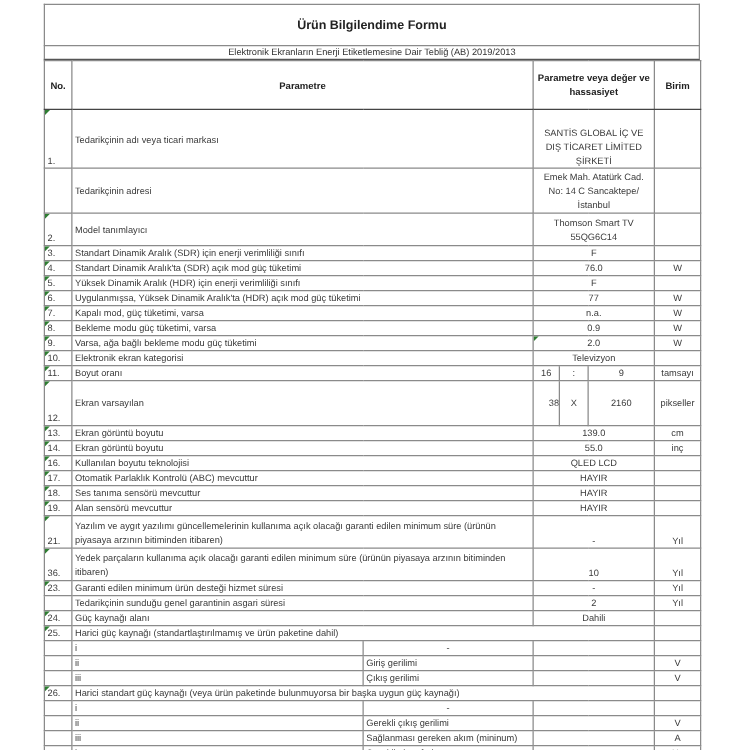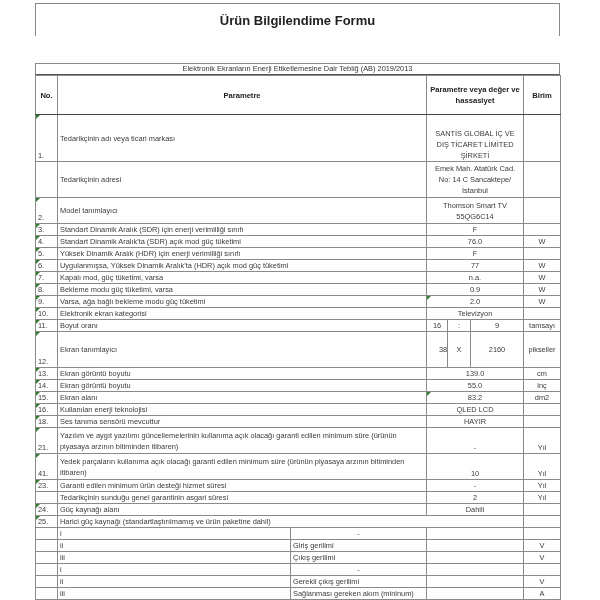--- a/index.html
+++ b/index.html
@@ -1,23 +1,23 @@
 <!DOCTYPE html>
 <html><head>
 <meta charset="utf-8">
 <style>
   html, body { margin:0; padding:0; background:#ffffff; }
   body { width:600px; height:600px; overflow:hidden; position:relative;
          font-family:"Liberation Sans", sans-serif; color:#3a3a3a; }
   .sheet { position:absolute; left:35px; top:3px; width:525px; }
   .title-box { height:32px; border:1px solid #8a8a8a; border-bottom:none;
                display:flex; align-items:center; justify-content:center;
-               font-weight:bold; font-size:13px; color:#222; }
+               font-weight:bold; font-size:10px; color:#222; }
   .subtitle { height:10px; border:1px solid #8a8a8a; border-bottom:1px solid #555;
-              font-size:7.4px; text-align:center; line-height:10px; color:#333;margin-top:27px; }
+              font-size:7.4px; text-align:center; line-height:10px; color:#333; }
   table { border-collapse:collapse; width:525px; table-layout:fixed; }
   td, th { border:1px solid #8a8a8a; padding:0 2px; font-size:7.4px; line-height:11px;
            overflow:hidden; white-space:nowrap; color:#3a3a3a; }
   th { font-weight:bold; color:#222; font-size:7.6px; line-height:11px; }
   thead th { border-bottom:1.5px solid #444; height:38px; }
   td.no { vertical-align:bottom; padding-left:2px; position:relative; }
   td.no::before { content:""; position:absolute; left:0; top:0; width:0; height:0;
                   border-top:4px solid #2e7d32; border-right:4px solid transparent; }
   td.no.plain::before { display:none; }
   td.c { text-align:center; }
@@ -123,64 +123,70 @@
       <tr class="r12">
         <td class="no">11.</td>
         <td colspan="2">Boyut oranı</td>
         <td class="c">16</td>
         <td class="c">:</td>
         <td class="c">9</td>
         <td class="c">tamsayı</td>
       </tr>
       <tr class="r12">
         <td class="no">12.</td>
-        <td colspan="2">Ekran tanımlayıcı</td>
+        <td colspan="2">Ekran varsayılan</td>
         <td class="c" style="padding:12px;">3840</td>
         <td class="c">X</td>
         <td class="c">2160</td>
         <td class="c" style="padding:0;margin-left:48px;">pikseller</td>
       </tr>
       <tr class="r12">
         <td class="no">13.</td>
         <td colspan="2">Ekran görüntü boyutu</td>
         <td colspan="3" class="c">139.0</td>
         <td class="c">cm</td>
       </tr>
       <tr class="r12">
         <td class="no">14.</td>
         <td colspan="2">Ekran görüntü boyutu</td>
         <td colspan="3" class="c">55.0</td>
         <td class="c">inç</td>
       </tr>
       <tr class="r12">
-        <td class="no">15.</td>
-        <td colspan="2">Ekran alanı</td>
-        <td colspan="3" class="c green-mark">83.2</td>
-        <td class="c">dm2</td>
-      </tr>
-      <tr class="r12">
         <td class="no">16.</td>
-        <td colspan="2">Kullanılan enerji teknolojisi</td>
+        <td colspan="2">Kullanılan boyutu teknolojisi</td>
         <td colspan="3" class="c">QLED LCD</td>
+        <td class="c"></td>
+      </tr>
+      <tr class="r12">
+        <td class="no">17.</td>
+        <td colspan="2">Otomatik Parlaklık Kontrolü (ABC) mevcuttur</td>
+        <td colspan="3" class="c">HAYIR</td>
         <td class="c"></td>
       </tr>
       <tr class="r12">
         <td class="no">18.</td>
         <td colspan="2">Ses tanıma sensörü mevcuttur</td>
+        <td colspan="3" class="c">HAYIR</td>
+        <td class="c"></td>
+      </tr>
+      <tr class="r12">
+        <td class="no">19.</td>
+        <td colspan="2">Alan sensörü mevcuttur</td>
         <td colspan="3" class="c">HAYIR</td>
         <td class="c"></td>
       </tr>
       <tr style="height:26px">
         <td class="no">21.</td>
         <td colspan="2" class="wrap">Yazılım ve aygıt yazılımı güncellemelerinin kullanıma açık olacağı garanti edilen minimum süre (ürünün piyasaya arzının bitiminden itibaren)</td>
         <td colspan="3" class="c" style="vertical-align:bottom;">-</td>
         <td class="c" style="vertical-align:bottom;">Yıl</td>
       </tr>
       <tr style="height:26px">
-        <td class="no">41.</td>
+        <td class="no">36.</td>
         <td colspan="2" class="wrap">Yedek parçaların kullanıma açık olacağı garanti edilen minimum süre (ürünün piyasaya arzının bitiminden itibaren)</td>
         <td colspan="3" class="c" style="vertical-align:bottom;">10</td>
         <td class="c" style="vertical-align:bottom;">Yıl</td>
       </tr>
       <tr class="r12">
         <td class="no">23.</td>
         <td colspan="2">Garanti edilen minimum ürün desteği hizmet süresi</td>
         <td colspan="3" class="c">-</td>
         <td class="c">Yıl</td>
       </tr>
@@ -218,20 +224,25 @@
       </tr>
       <tr class="r12">
         <td class="no plain"></td>
         <td>iii</td>
         <td>Çıkış gerilimi</td>
         <td colspan="3" class="c"></td>
         <td class="c">V</td>
       </tr>
 
       <tr class="r12">
+        <td class="no">26.</td>
+        <td colspan="5">Harici standart güç kaynağı (veya ürün paketinde bulunmuyorsa bir başka uygun güç kaynağı)</td>
+        <td></td>
+      </tr>
+      <tr class="r12">
         <td class="no plain"></td>
         <td>i</td>
         <td class="c">-</td>
         <td colspan="3" class="c"></td>
         <td class="c"></td>
       </tr>
       <tr class="r12">
         <td class="no plain"></td>
         <td>ii</td>
         <td>Gerekli çıkış gerilimi</td>

